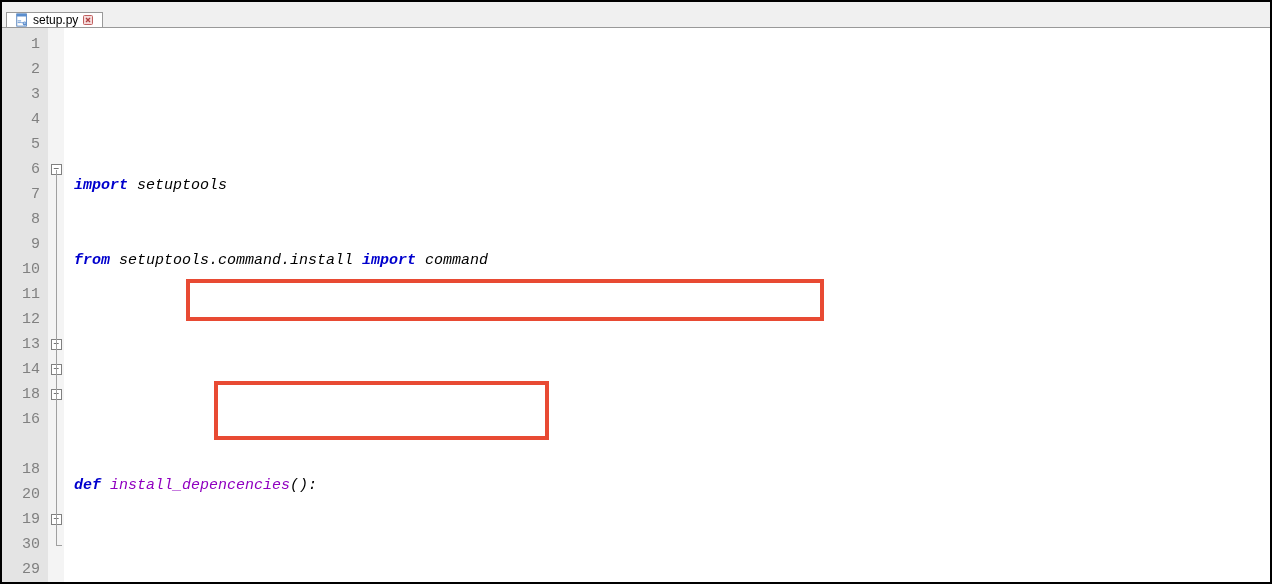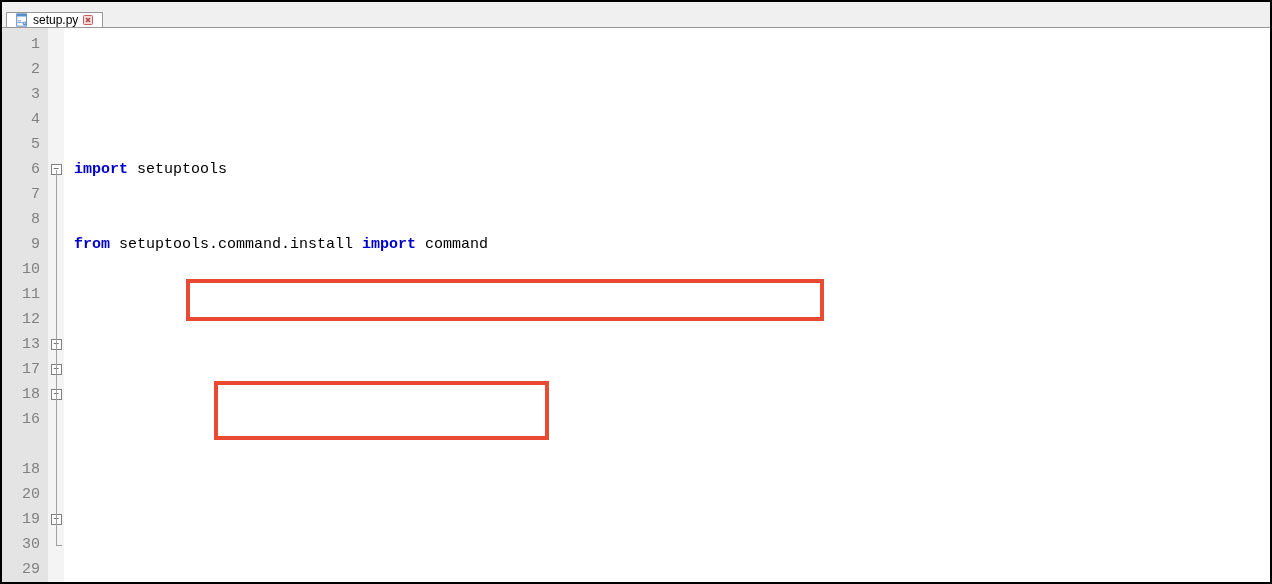--- a/index.html
+++ b/index.html
@@ -92,25 +92,26 @@
     .fold-line.bottom-half { bottom: 0; height: 50%; }
     .fold-corner {
       position: absolute;
       left: 50%;
       top: 50%;
       width: 6px;
       height: 1px;
       background: #a0a0a0;
     }
     .code {
-      padding: 4px 0 0 10px;
+      padding: 20px 0 0 10px;
       line-height: 25px;
       white-space: pre;
       position: relative;
       flex: 1;
+      font-style: italic;
     }
     .code-line { height: 25px; }
     .kw { color: #0000cd; font-weight: bold; }
     .defname { color: #9000c0; }
     .highlight-box {
       position: absolute;
       border: 4px solid #e84a33;
       pointer-events: none;
       background: transparent;
     }
@@ -148,21 +149,21 @@
     <div class="gutter-line">4</div>
     <div class="gutter-line">5</div>
     <div class="gutter-line">6</div>
     <div class="gutter-line">7</div>
     <div class="gutter-line">8</div>
     <div class="gutter-line">9</div>
     <div class="gutter-line">10</div>
     <div class="gutter-line">11</div>
     <div class="gutter-line">12</div>
     <div class="gutter-line">13</div>
-    <div class="gutter-line">17</div>
+    <div class="gutter-line">14</div>
     <div class="gutter-line">18</div>
     <div class="gutter-line">16</div>
     <div class="gutter-line"></div>
     <div class="gutter-line">18</div>
     <div class="gutter-line">20</div>
     <div class="gutter-line">19</div>
     <div class="gutter-line">30</div>
     <div class="gutter-line">29</div>
   </div>
 
@@ -230,20 +231,21 @@
   </div>
 
   <div class="code">
     <div class="highlight-box" style="left:122px; top:251px; width:638px; height:42px;"></div>
     <div class="highlight-box" style="left:150px; top:353px; width:335px; height:59px;"></div>
 
     <div class="code-line"><span class="kw">import</span><span> setuptools</span></div>
     <div class="code-line"><span class="kw">from</span><span> setuptools.command.install </span><span class="kw">import</span><span> command</span></div>
     <div class="code-line"></div>
     <div class="code-line"></div>
+    <div class="code-line"><span class="kw">def</span><span class="defname"> install_depencencies</span><span>():</span></div>
     
     
     
     
     
     
     
     
     
     

